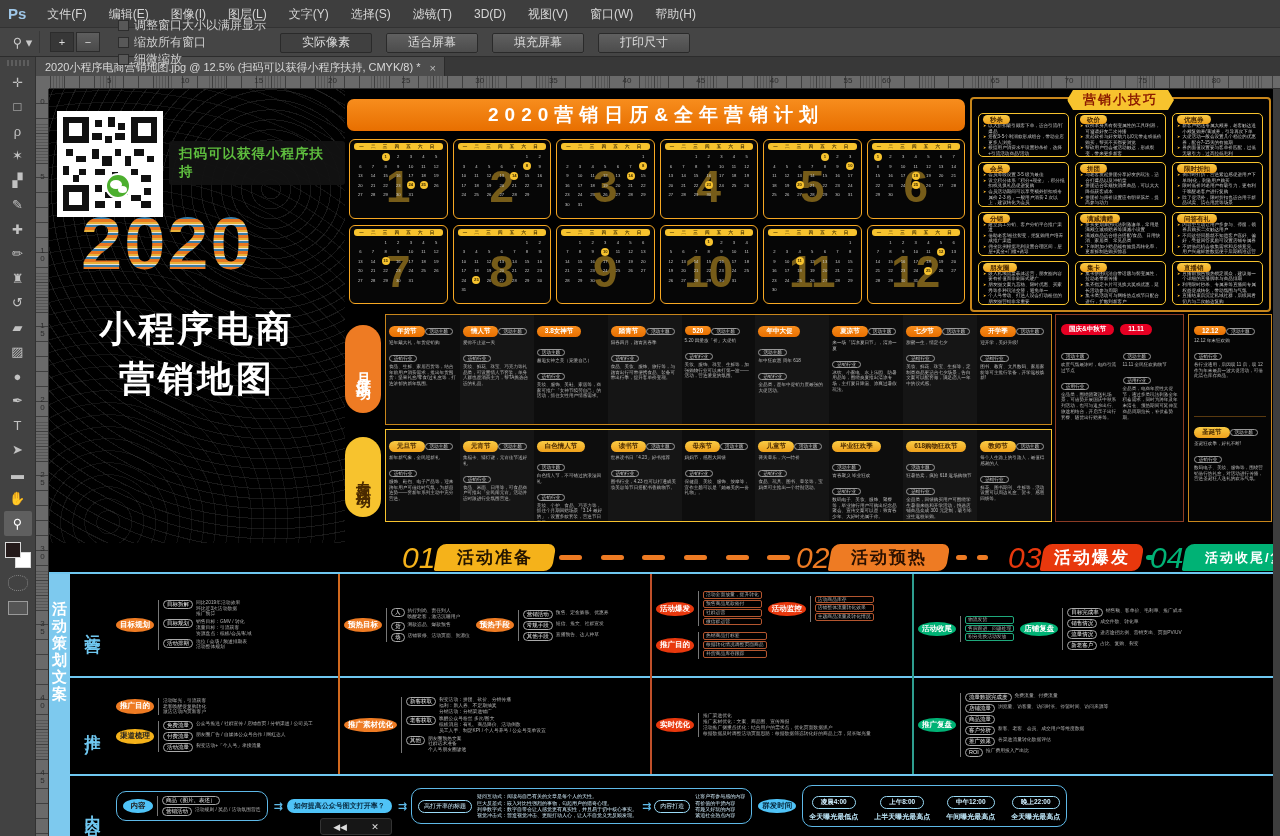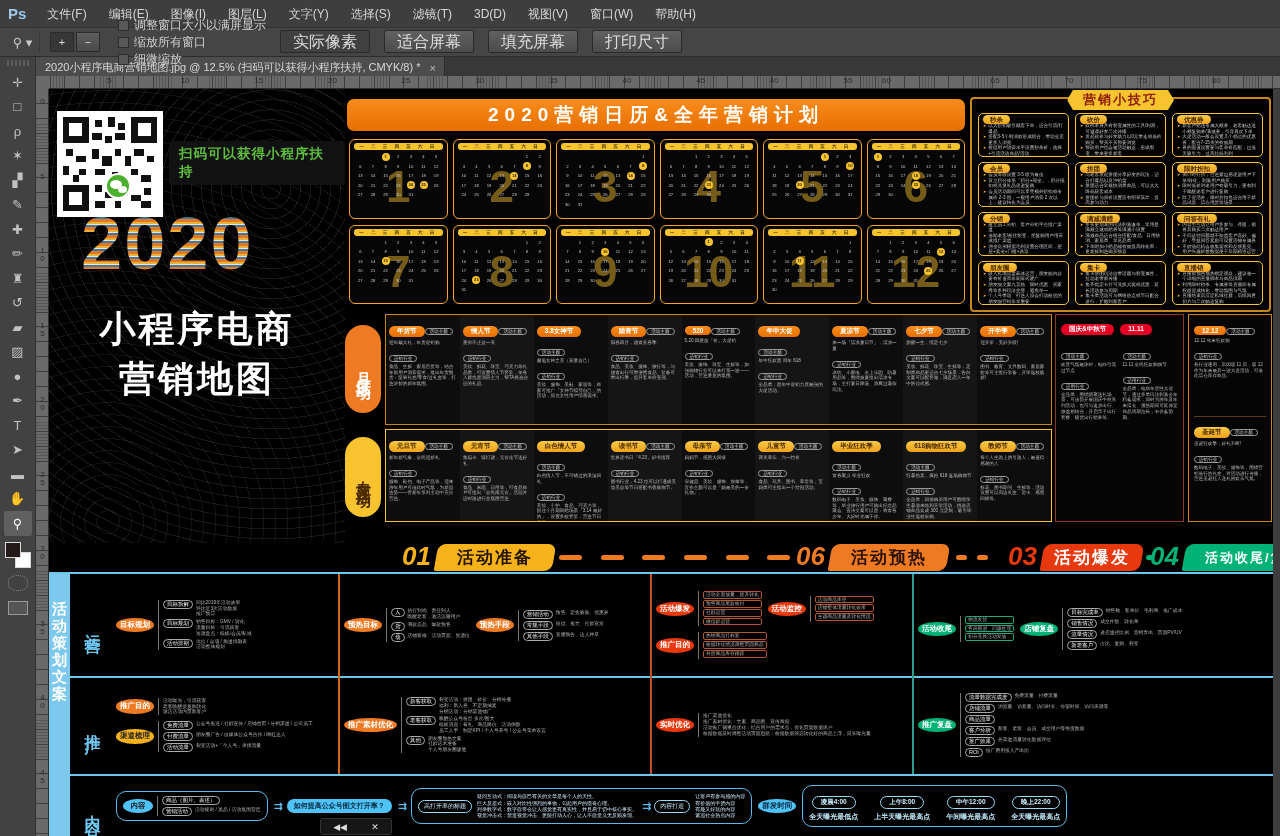--- a/index.html
+++ b/index.html
@@ -14,22 +14,22 @@
 
   #optionsbar { position:absolute; left:0; top:28px; width:1280px; height:29px; background:#454545;
     display:flex; align-items:center; color:#cfcfcf; font-size:12px; z-index:40; border-bottom:1px solid #2c2c2c;}
   .tool-preset { width:34px; height:22px; margin-left:6px; display:flex; align-items:center; justify-content:center;
     color:#c9c9c9; font-size:13px; border-right:1px solid #383838;}
   .zoom-btn { width:24px; height:20px; background:linear-gradient(#5e5e5e,#4a4a4a); border:1px solid #2c2c2c;
     color:#ddd; font-size:11px; display:flex; align-items:center; justify-content:center; }
   .zoom-btn.active { background:#373737; }
   .opt-check { display:flex; align-items:center; gap:5px; margin-left:18px; }
   .opt-check .box { width:11px; height:11px; background:#585858; border:1px solid #2d2d2d; }
-  .opt-btn { margin-left:14px; padding:2px 12px; background:linear-gradient(#606060,#4c4c4c);
-    border:1px solid #2a2a2a; border-radius:2px; color:#ddd; font-size:16px; }
+  .opt-btn { margin-left:14px; padding:2px 21px; background:linear-gradient(#606060,#4c4c4c);
+    border:1px solid #2a2a2a; border-radius:2px; color:#ddd; font-size:12px;font-family:Liberation Mono, monospace; }
   .opt-btn.pressed { background:#404040; }
 
   #tabbar { position:absolute; left:36px; top:57px; width:1244px; height:19px; background:#383838; z-index:35; display:flex;}
   #doc-tab { background:#4d4d4d; color:#d8d8d8; font-size:11px; padding:2px 8px 0 9px; display:flex; gap:9px;
     align-items:center; border-right:1px solid #2b2b2b; }
   #doc-tab .close { color:#bdbdbd; font-size:11px; cursor:pointer; }
 
   
   #toolbar { position:absolute; left:0; top:57px; width:36px; height:779px; background:#424242; z-index:36;
     display:flex; flex-direction:column; align-items:center; border-right:1px solid #323232;}
@@ -132,21 +132,21 @@
     padding:0 4px; margin:1px 0; }
   .m-text { font-size:4.6px; color:#bdbdbd; line-height:5.8px; }
   #special-a { position:absolute; left:1006px; top:225px; width:129px; height:208px; border:1.5px solid #8C3B24;
     background:#050505; padding:5px 5px; }
   #special-b { position:absolute; left:1139px; top:225px; width:84px; height:208px; border:1.5px solid #C8861B;
     background:#050505; padding:4px 5px; display:flex; flex-direction:column; }
   #special-b .half { flex:1; } #special-b .half+.half { border-top:1px solid #5a3a10; padding-top:3px; }
 
   
   #phase-strip { position:absolute; left:0; top:454px; width:1224px; height:29px; background:#000; }
-  .ph-num { position:absolute; top:-2px; font-size:26px; font-weight:bold; font-style:italic; }
+  .ph-num { position:absolute; top:-2px; font-size:30px; font-weight:normal; font-style:italic; }
   .ph-badge { position:absolute; top:1px; height:27px; display:flex; align-items:center; justify-content:center;
     font-weight:bold; border-radius:8px 8px 8px 2px; transform:skewX(-10deg); }
   .ph-badge>span { transform:skewX(10deg); letter-spacing:2px; }
   .ph-dash { position:absolute; top:12px; height:5px; border-radius:3px; }
 
   
   #plan { position:absolute; left:0; top:483px; width:1224px; height:264px; background:#000;
     border-top:2px solid #6FC7F0; }
   #plan-strip { position:absolute; left:0; top:0; width:21px; height:264px; background:#7DC9EE;
     display:flex; flex-direction:column; align-items:center; justify-content:flex-start; padding-top:26px;
@@ -931,21 +931,21 @@
   <div id="special-b">
       <div class="half"><div class="m-title ">12.12</div><div class="m-field">活动主题</div><div class="m-text">12.12 年末狂欢购</div><div class="m-field">适销行业</div><div class="m-text">各行业通用，后因双 11 后，双 12 作为年末最后一波大促活动，可借此清仓库存商品。</div></div>
       <div class="half"><div class="m-title y-title">圣诞节</div><div class="m-field">活动主题</div><div class="m-text">圣诞狂欢季，好礼不断!</div><div class="m-field">适销行业</div><div class="m-text">数码电子、美妆、服饰等，围绕营销借行热礼盒，对活动进行传播，营造圣诞狂人送礼的欢乐气氛。</div></div>
     </div>
 
   <div id="phase-strip">
       <div class="ph-num" style="left: 353px; color: rgb(245, 178, 26);">01</div>
       <div class="ph-badge" style="left: 387px; width: 118px; background: rgb(245, 178, 26); color: rgb(35, 21, 0); font-size: 17px;">
         <span>活动准备</span>
       </div>
-      <div class="ph-num" style="left: 747px; color: rgb(238, 123, 35);">06</div>
+      <div class="ph-num" style="left: 747px; color: rgb(238, 123, 35);">02</div>
       <div class="ph-badge" style="left: 781px; width: 118px; background: rgb(238, 123, 35); color: rgb(42, 16, 0); font-size: 17px;">
         <span>活动预热</span>
       </div>
       <div class="ph-num" style="left: 959px; color: rgb(232, 56, 13);">03</div>
       <div class="ph-badge" style="left: 993px; width: 100px; background: rgb(232, 56, 13); color: rgb(255, 255, 255); font-size: 17px;">
         <span>活动爆发</span>
       </div>
       <div class="ph-num" style="left: 1101px; color: rgb(0, 178, 117);">04</div>
       <div class="ph-badge" style="left: 1135px; width: 138px; background: rgb(0, 178, 117); color: rgb(255, 255, 255); font-size: 13px;">
         <span>活动收尾/复盘</span>

